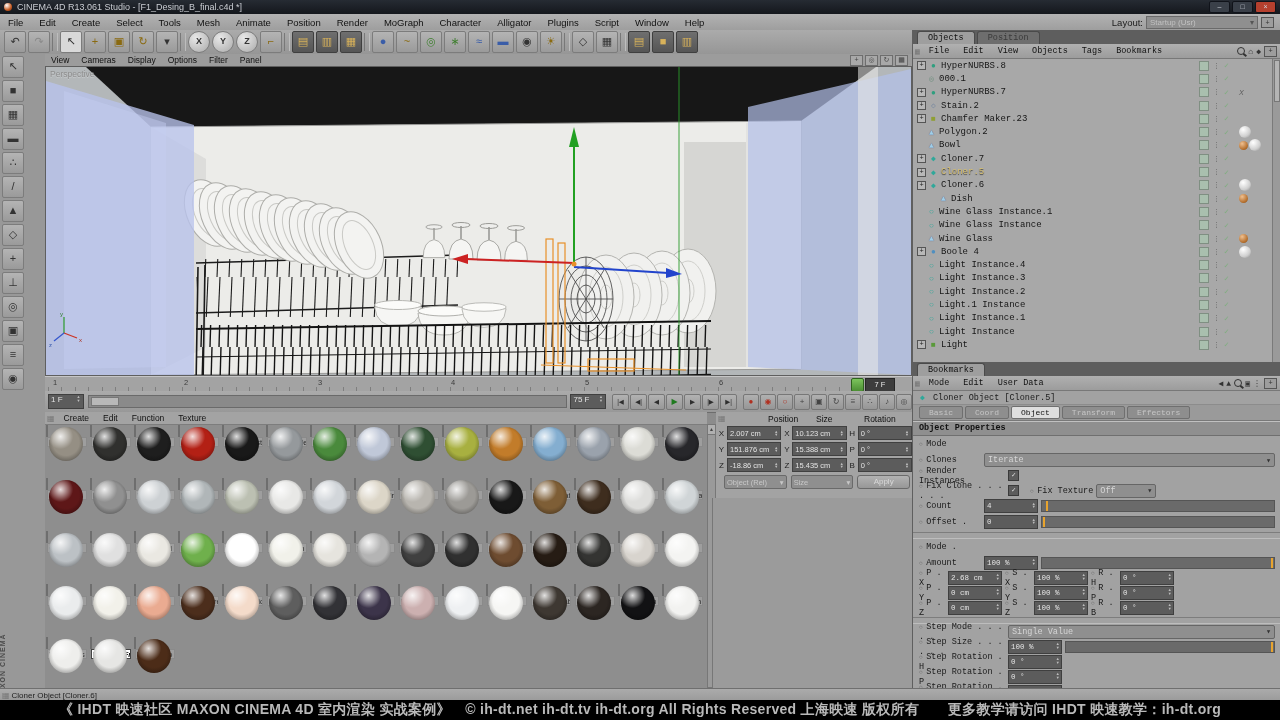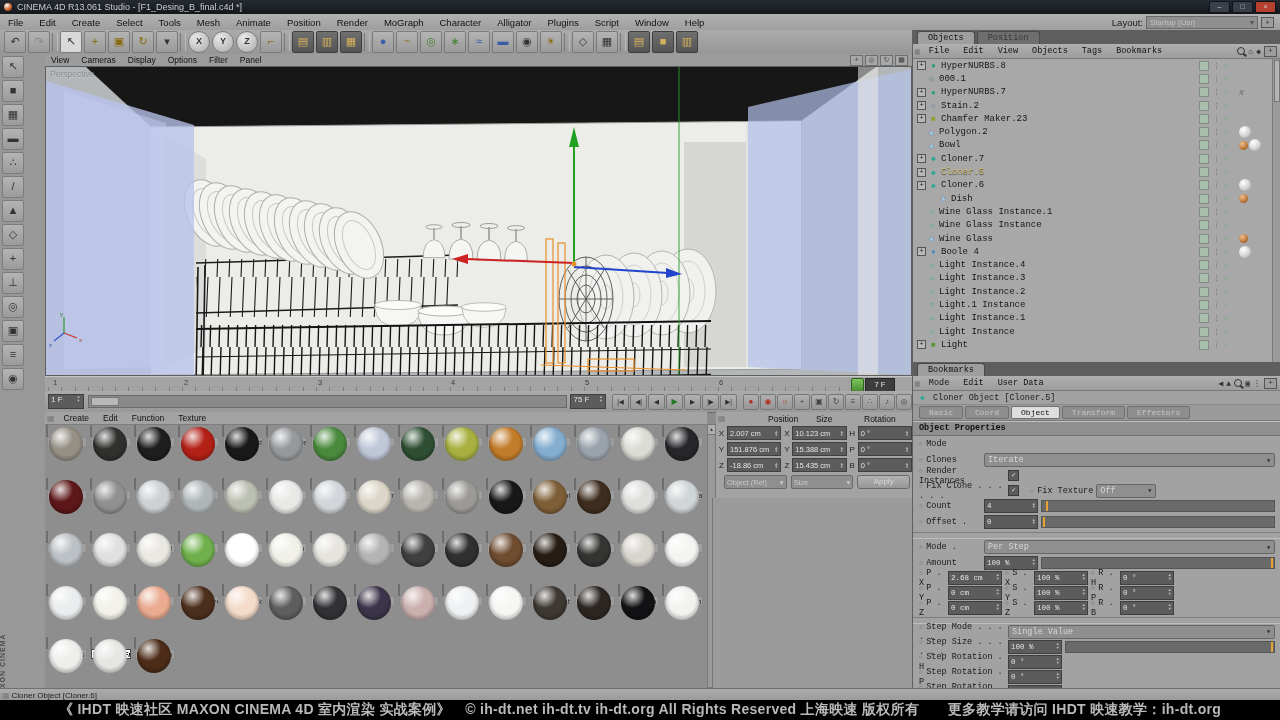--- a/index.html
+++ b/index.html
@@ -1298,23 +1298,20 @@
         </span>
       <span class="groove">
           <span class="gtick" style="left:1px"></span>
         </span>
     </div>
 
     <div class="divider"></div>
 
     <div class="arow">
       <span class="lbl lblw">Mode .</span>
-      <span class="dd">
-          <span>Per Step</span>
-        </span>
     </div>
     <div class="arow" style="height:15px">
       <span class="lbl lblw">Amount</span>
       <span class="nf">
           <span>100 %</span>
           <span class="spin"></span>
         </span>
       <span class="groove">
           <span class="gtick" style="right:1px"></span>
         </span>

